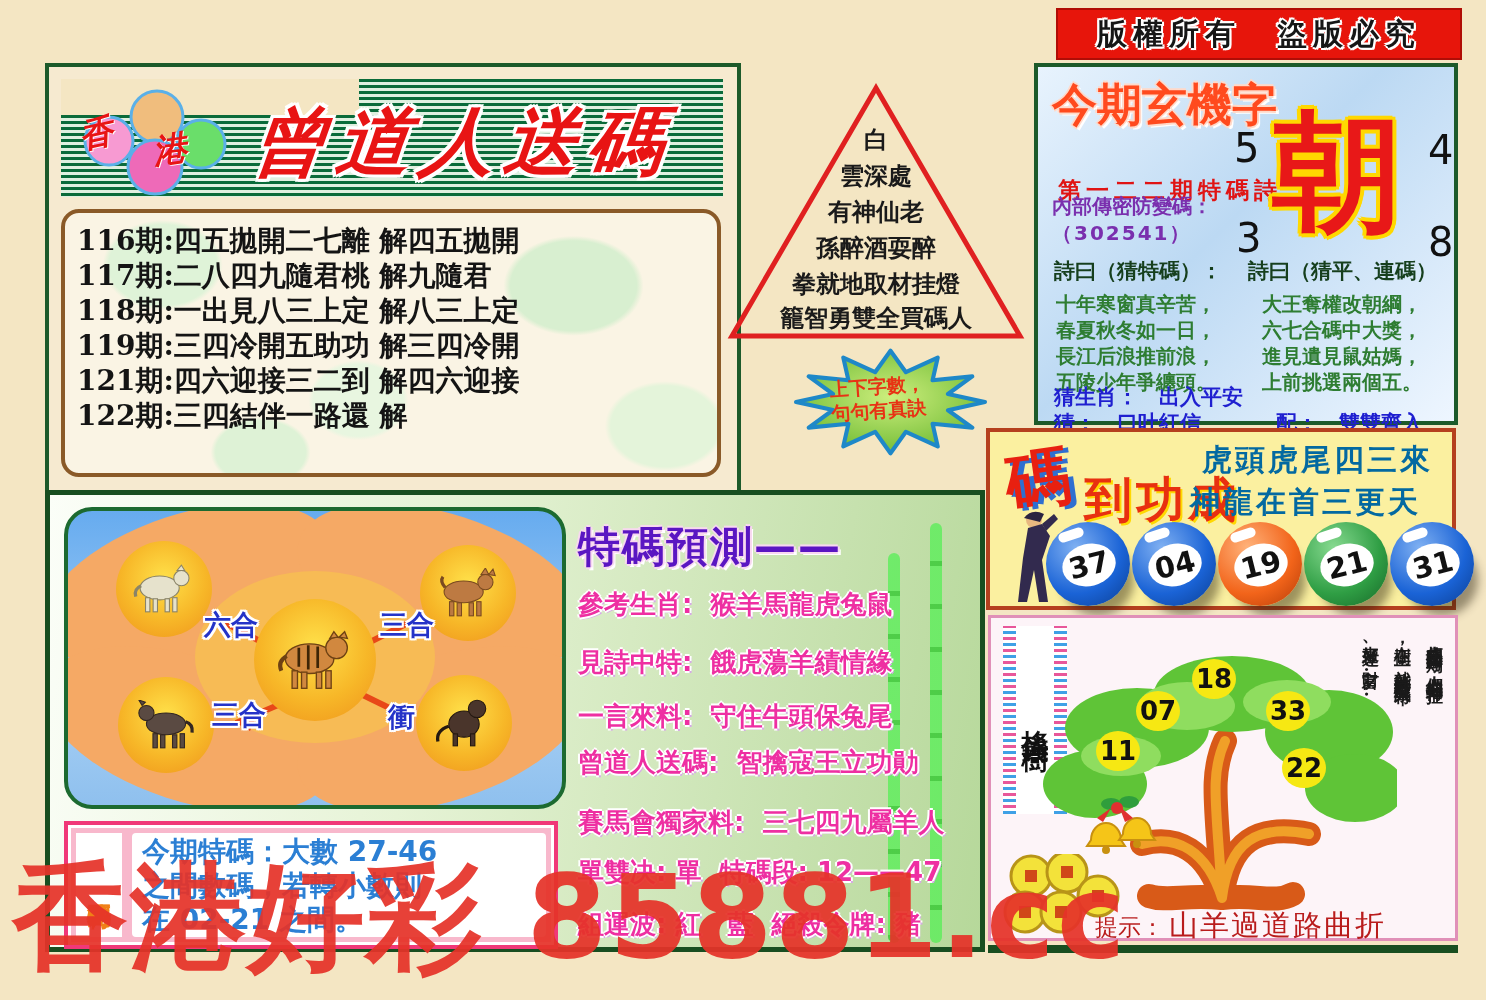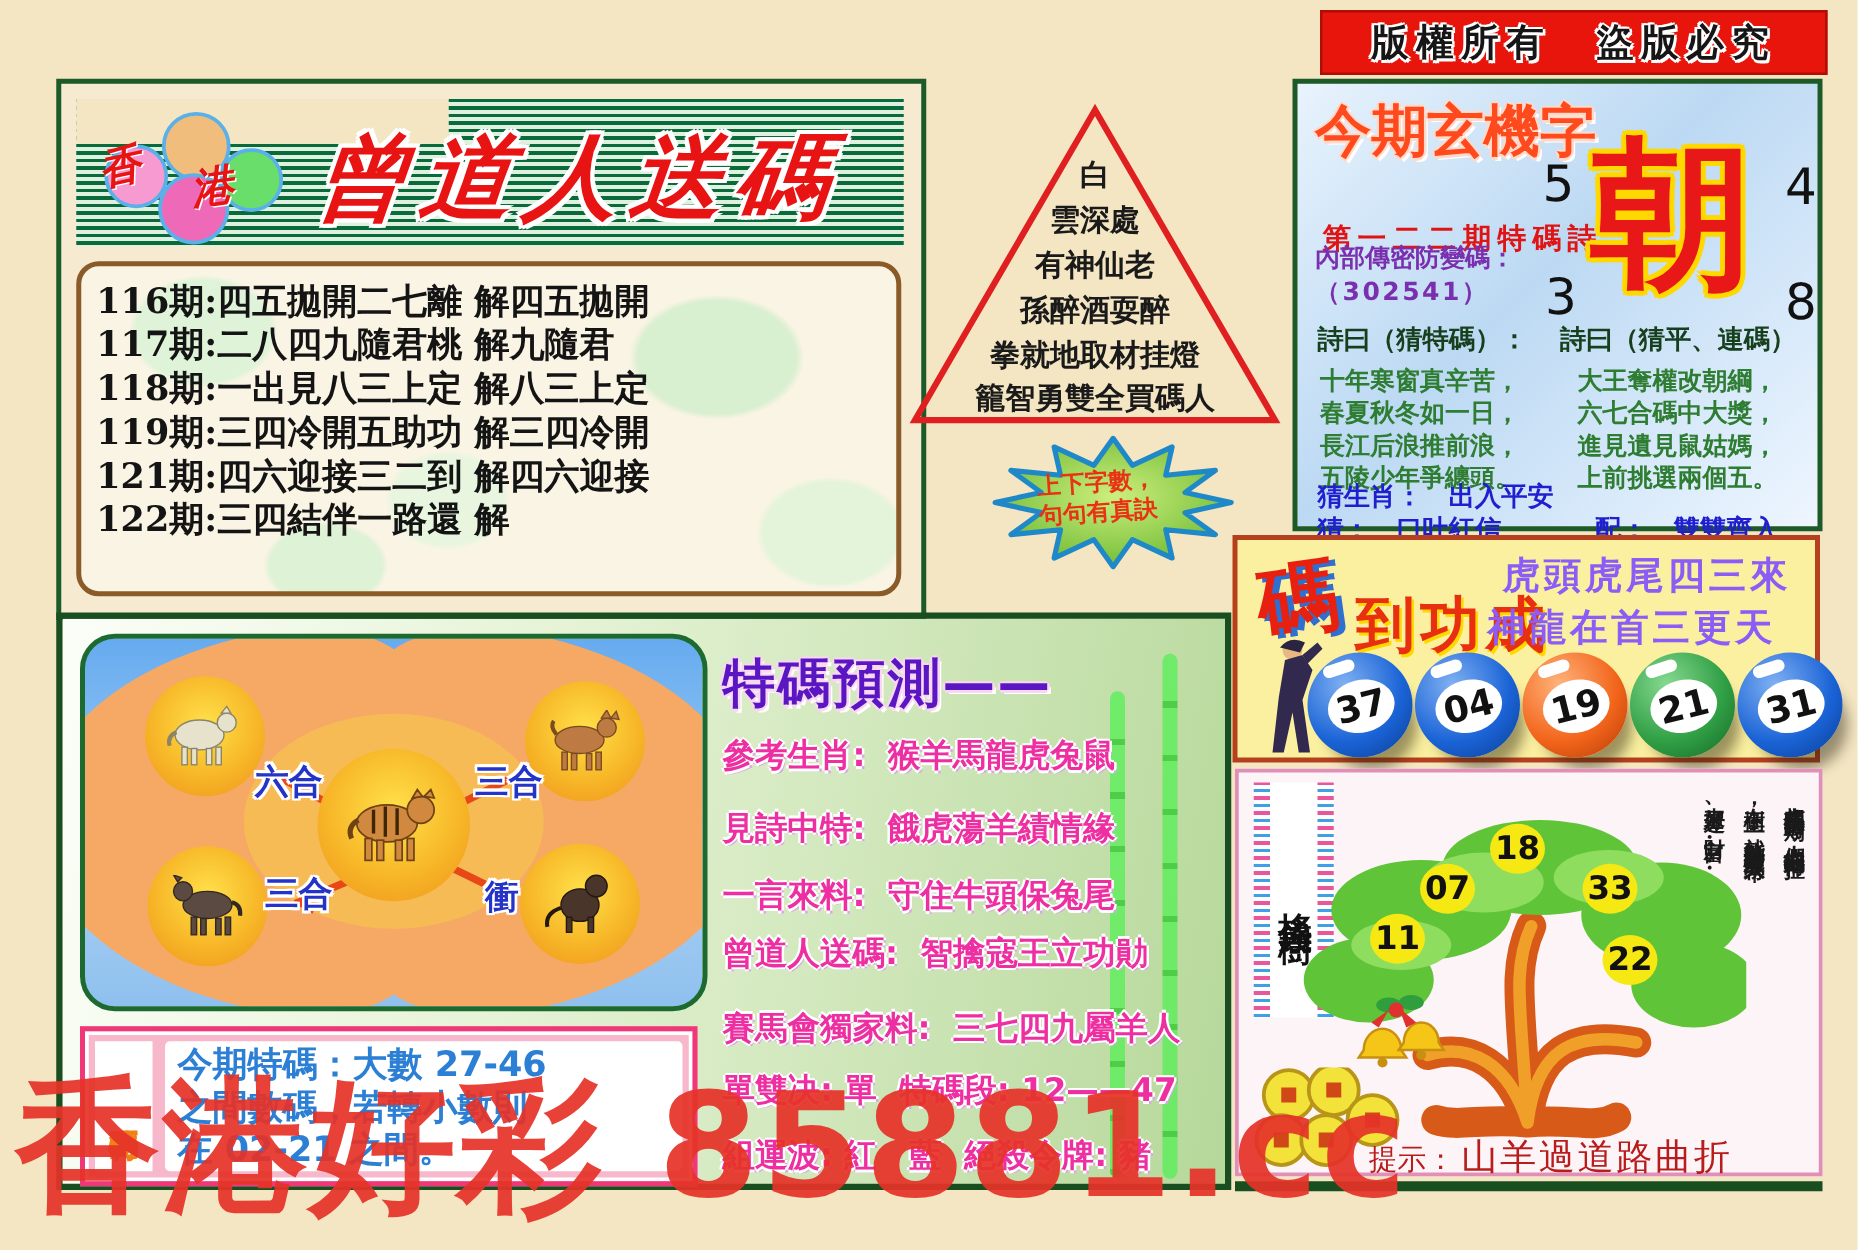--- a/index.html
+++ b/index.html
@@ -52,21 +52,21 @@
     text-shadow:-4px 0 #ffd800,4px 0 #ffd800,0 -4px #ffd800,0 4px #ffd800,-3px -3px #ffd800,3px 3px #ffd800,-3px 3px #ffd800,3px -3px #ffd800;}
   .mys-num{font-size:40px;color:#111;font-weight:normal;}
   .mys-shiyue{left:16px;top:190px;font-size:21px;font-weight:bold;color:#163f1d;}
   .poem-col{font-size:20px;font-weight:bold;color:#2e7d32;line-height:26px;white-space:nowrap;}
   .mys-blue{font-size:21px;font-weight:bold;color:#1f1fd0;}
 
   
   .success{left:986px;top:428px;width:470px;height:182px;border:4px solid #b5401e;background:#fbf0a0;box-sizing:border-box;}
   .badge-char{left:16px;top:4px;font-size:64px;font-weight:bold;color:#e82010;transform:rotate(-8deg);text-shadow:5px 3px 0 #2f6fd0;}
   .badge-rest{left:94px;top:36px;font-size:48px;font-weight:bold;color:#e83010;text-shadow:2px 2px 0 #ffd800;letter-spacing:4px;}
-  .succ-line{font-size:30px;font-weight:bold;color:#8b5cf6;letter-spacing:3px;white-space:nowrap;}
+  .succ-line{font-size:30px;font-weight:bold;color:#0369a1;letter-spacing:3px;white-space:nowrap;}
   .ball{position:absolute;width:84px;height:84px;border-radius:50%;box-shadow:10px 16px 10px -6px rgba(40,30,10,.45);}
   .ball-label{position:absolute;left:16px;top:22px;width:54px;height:42px;background:#fff;border-radius:50%;
     display:flex;align-items:center;justify-content:center;transform:rotate(-14deg);}
   .ball-label span{font-size:29px;font-weight:bold;color:#111;}
   .ball-hi{position:absolute;left:12px;top:8px;width:26px;height:10px;background:#fff;border-radius:6px;transform:rotate(-18deg);}
 
   
   .moneytree{left:988px;top:615px;width:470px;height:326px;border:3px solid #e090b8;background:#fdf4f8;box-sizing:border-box;}
   .bottom-rule{left:988px;top:945px;width:470px;height:8px;background:#184e20;}
   .mt-label{left:12px;top:8px;height:188px;display:flex;}

